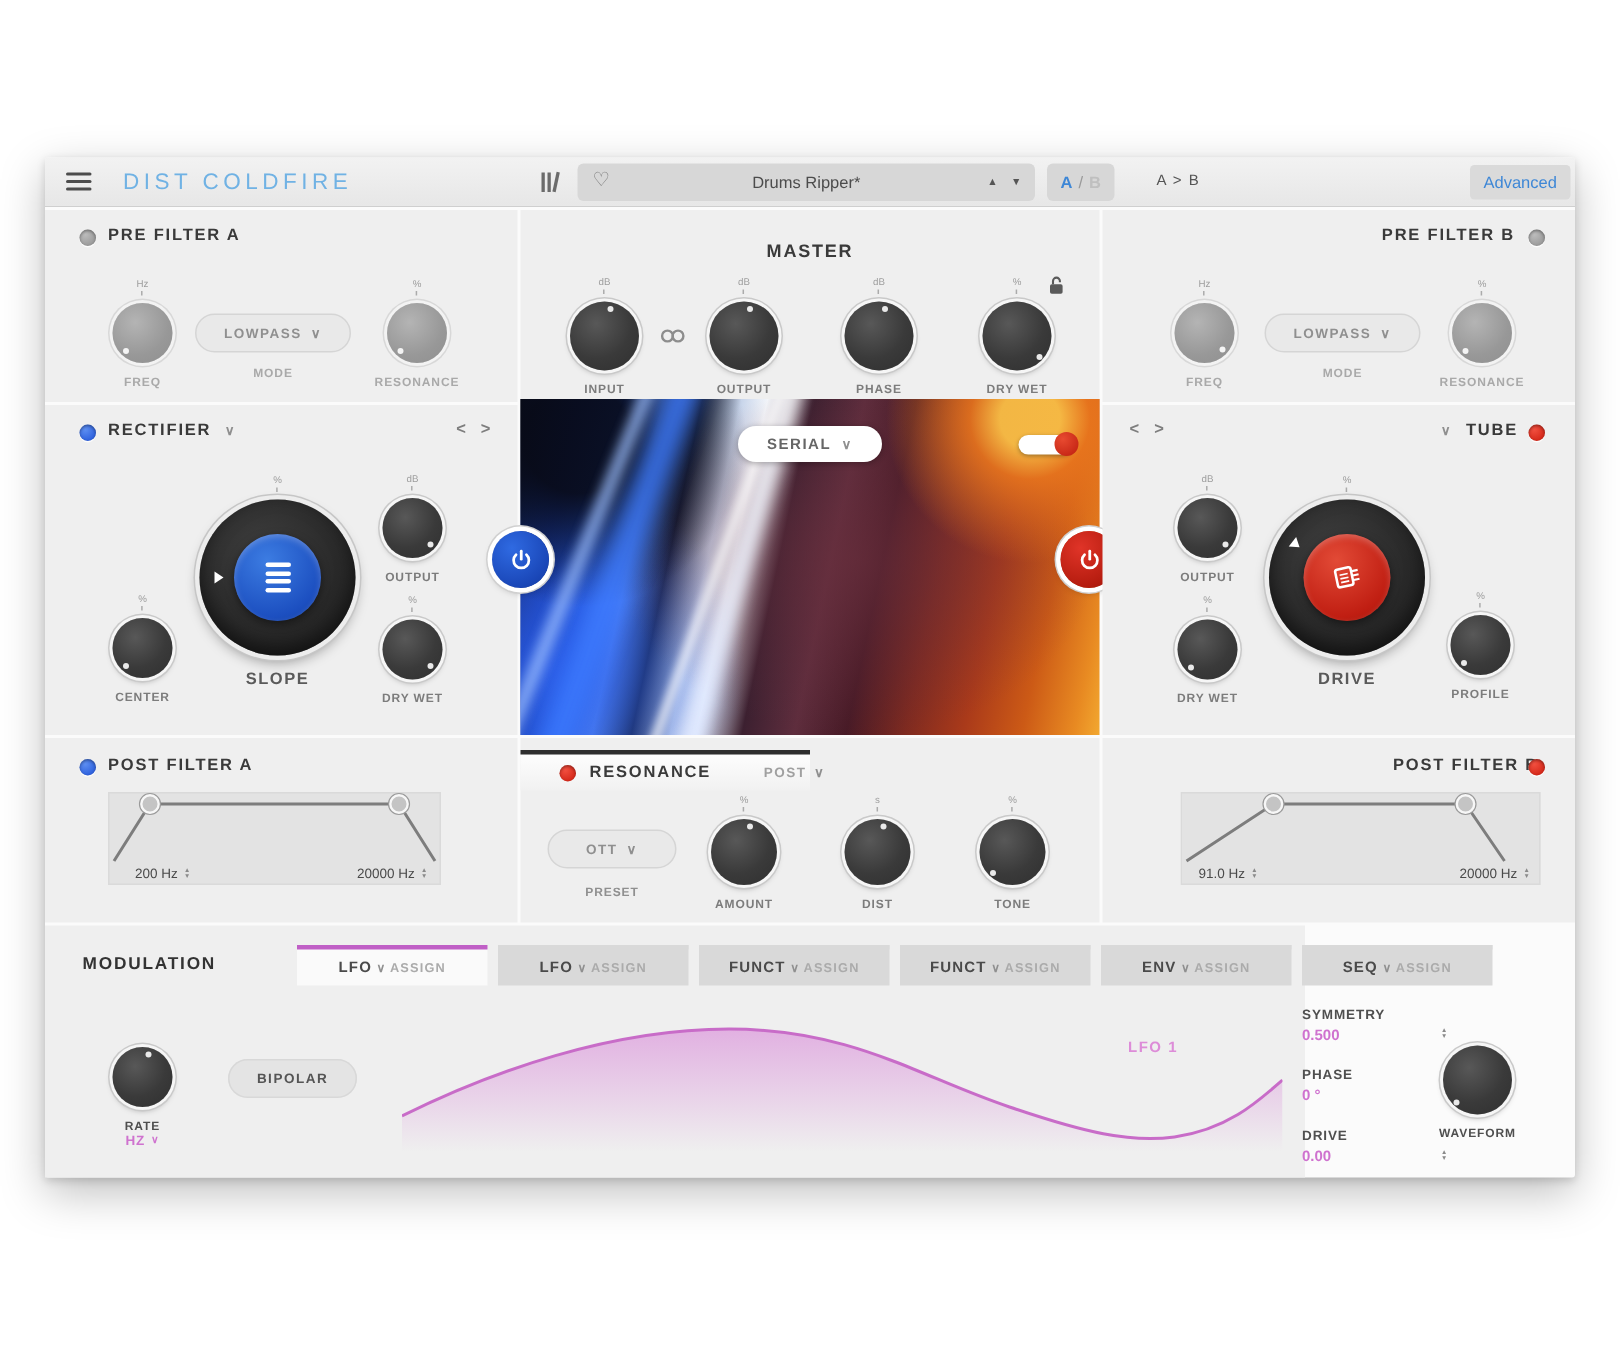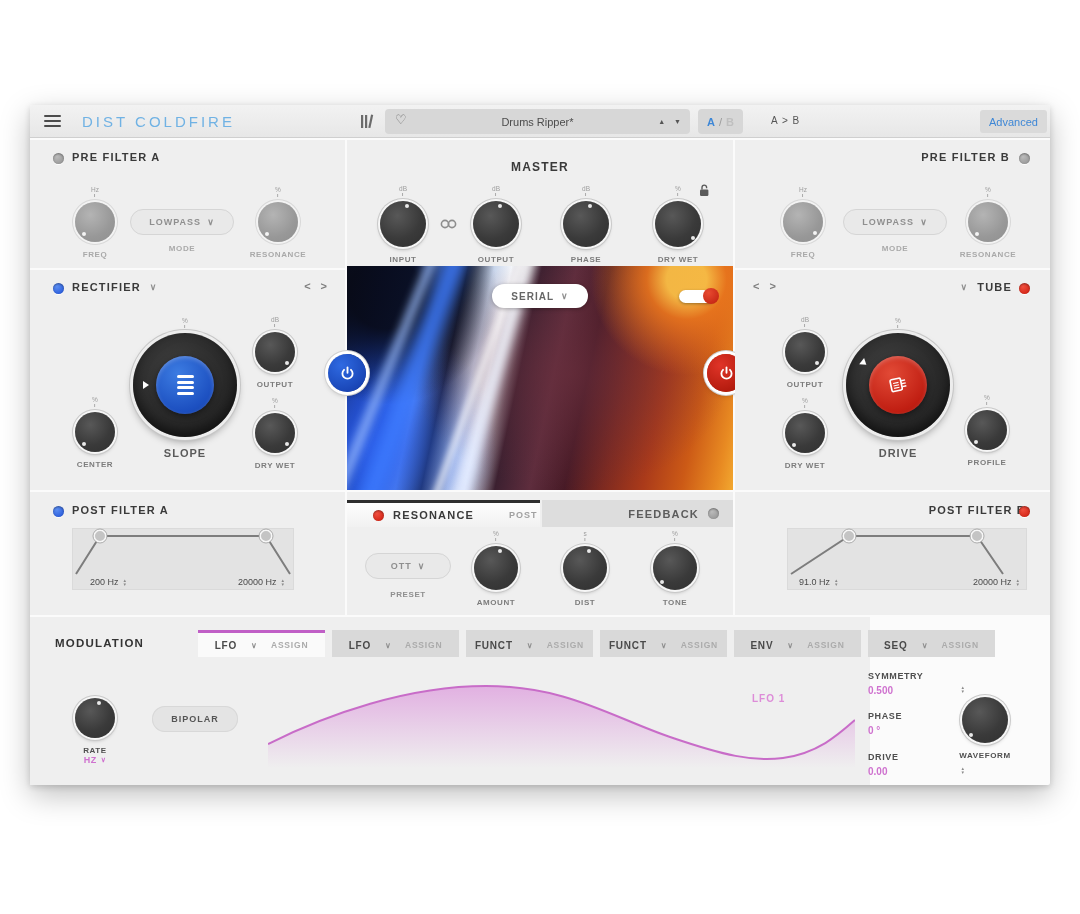--- a/index.html
+++ b/index.html
@@ -100,21 +100,21 @@
   .tabstrip-tab{position:absolute;height:27px;display:flex;align-items:center}
   .mbtab{left:0;top:8px;width:193px;border-top:3px solid #2e2e2e;background:linear-gradient(#fdfdfd,#f1f1f1);padding:0 10px 0 26px;gap:9px}
   .fbtab{left:195px;top:8px;width:191px;background:#dddddd;justify-content:flex-end;padding:0 14px;gap:9px}
   .tabtitle{font-size:11px;font-weight:bold;letter-spacing:1.2px;color:#3a3a3a}
   .fbtab .tabtitle{color:#5c5c5c}
   .tled{position:relative;width:11px;height:11px;border-radius:50%;flex:none;box-shadow:inset 0 1px 2px rgba(0,0,0,.35)}
   .postdd{display:flex;align-items:center;gap:5px;margin-left:26px;font-size:9px;font-weight:bold;letter-spacing:1px;color:#a0a0a0}
   
   .modtitle{position:absolute;left:25px;top:20px;font-size:11.5px;font-weight:bold;letter-spacing:1.2px;color:#333}
   .modtab{position:absolute;top:13px;width:127px;height:27px;background:#d9d9d9;border-top:3px solid #d9d9d9;
-    display:flex;align-items:center;justify-content:center;gap:14px;cursor:pointer}
+    display:flex;align-items:center;justify-content:center;gap:3px;cursor:pointer}
   .modtab.active{background:#fafafa;border-top:3px solid #c05fc6}
   .modtab .ttype{font-size:10px;font-weight:bold;letter-spacing:.8px;color:#4a4a4a}
   .modtab .tassign{font-size:8.5px;font-weight:bold;letter-spacing:.8px;color:#ababab}
   .modtab .chev{font-size:8px}
   .bipolar{position:absolute;left:122px;top:89px;width:86px;height:26px;background:#e4e4e4;border-radius:14px;
     display:flex;align-items:center;justify-content:center;font-size:9px;font-weight:bold;letter-spacing:1px;color:#555;
     box-shadow:inset 0 0 0 1px #d8d8d8}
   .hzval{position:absolute;left:65px;top:138px;transform:translateX(-50%);display:flex;align-items:center;gap:4px;
     font-size:9px;font-weight:bold;letter-spacing:.5px;color:#cf72cf}
   .hzval .chev{font-size:7px;color:#cf72cf}
@@ -329,24 +329,20 @@
 
   <div class="panel" style="left:317px;top:387px;width:386px;height:123px">
     <div class="tabstrip-tab mbtab">
       <span class="tled led red" style="position:relative"></span>
       <span class="tabtitle">RESONANCE</span>
       <span class="postdd">
         <span>POST</span>
         <span class="chev">∨</span>
       </span>
     </div>
-    <div class="tabstrip-tab fbtab">
-      <span class="tabtitle">FEEDBACK</span>
-      <span class="tled led gray" style="position:relative"></span>
-    </div>
     <div class="pill" style="left:18px;top:61px;width:86px;height:26px">
       <span>OTT</span>
       <span class="chev">∨</span>
     </div>
     <div class="plabel" style="left:61px;top:98px;color:#8f8f8f">PRESET</div>
     <div class="kgroup r22" style="left:149px;top:76px">
       <div class="kunit">%</div>
       <div class="knob">
           <span class="ind t"></span>
         </div>

